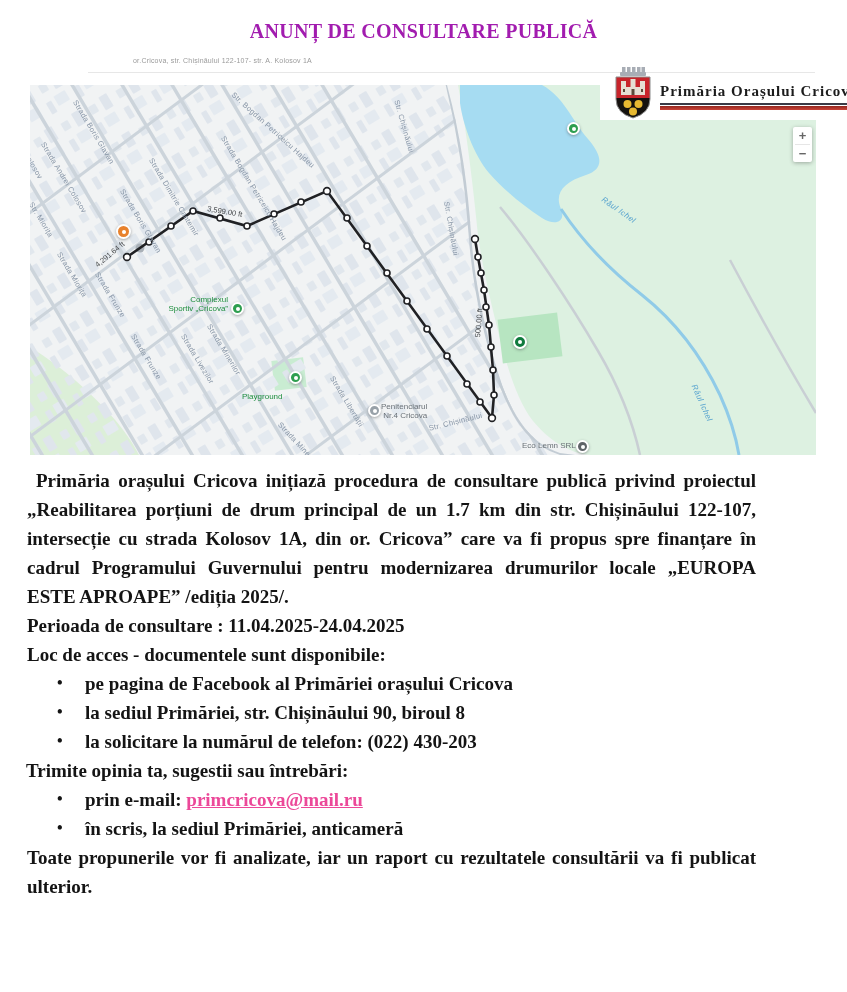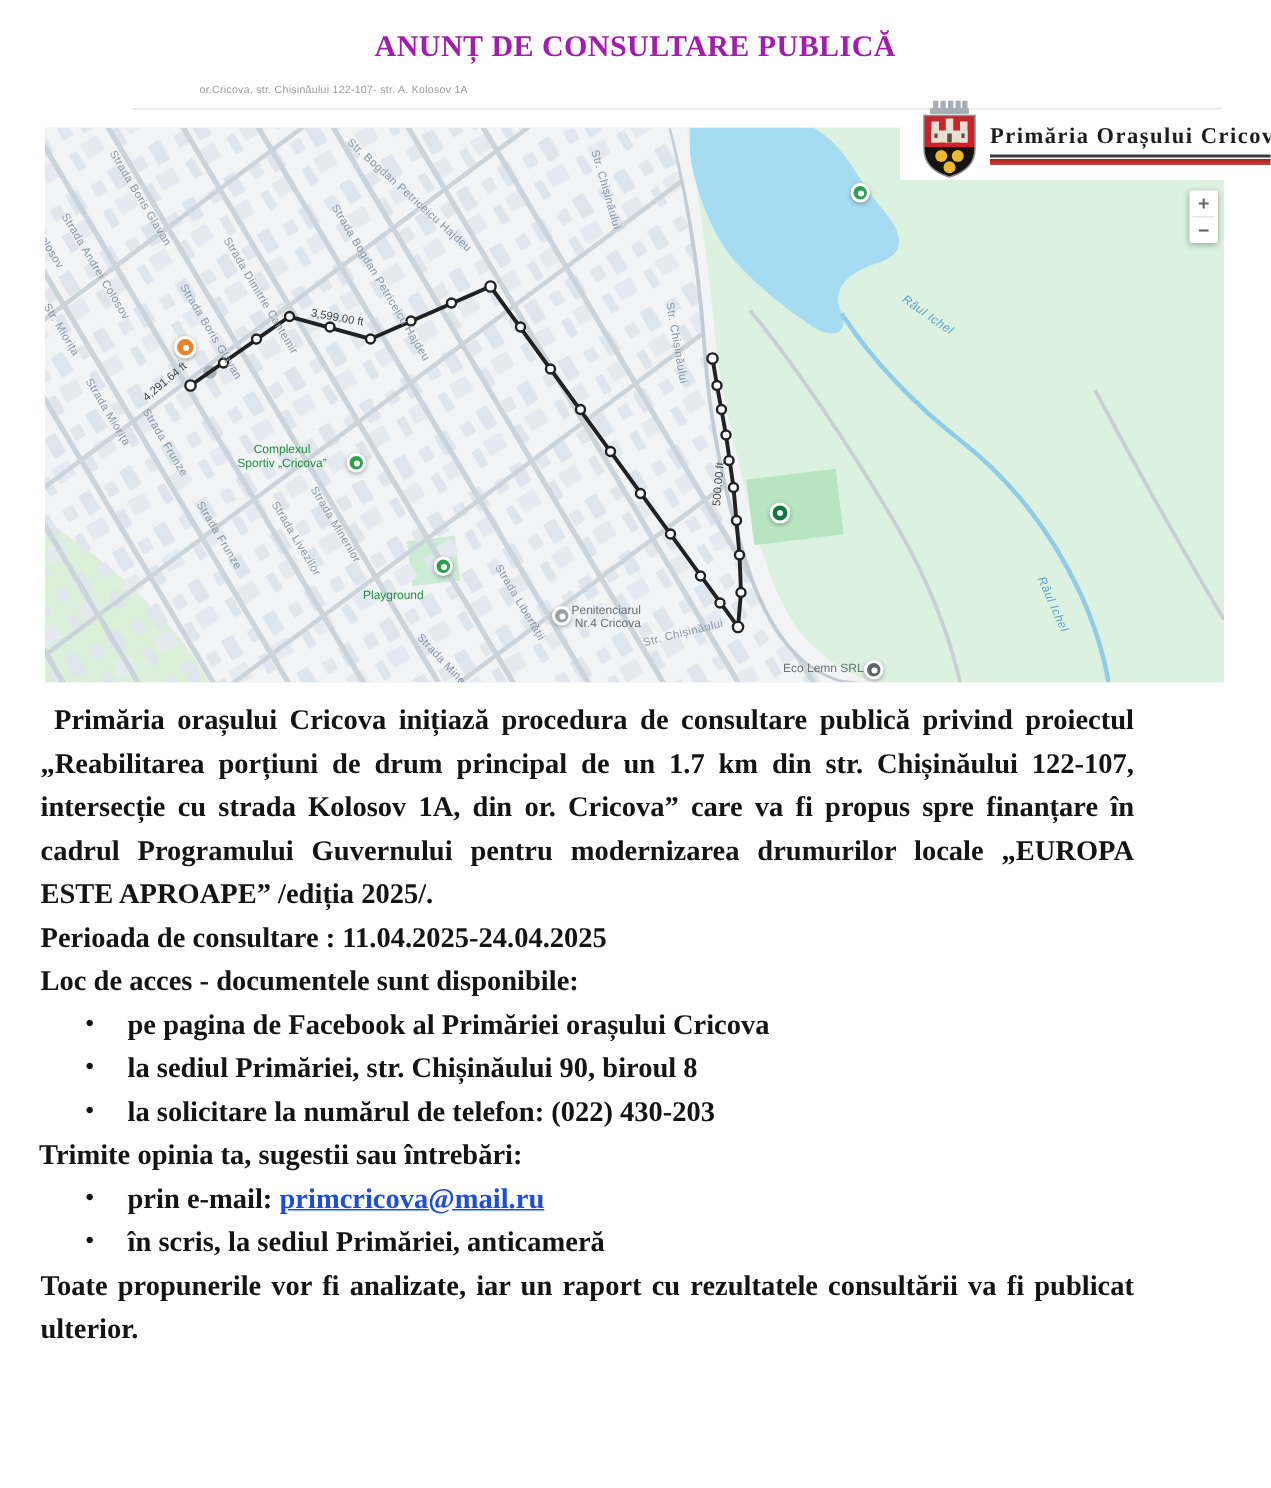--- a/index.html
+++ b/index.html
@@ -46,21 +46,21 @@
   .body-text{position:absolute;left:0;top:466px;width:783px;
              font-size:19px;line-height:29px;font-weight:700;color:#141414;}
   .para{margin:0 27px;text-align:justify;}
   .p1{text-indent:9px;}
   .line{margin:0 27px;}
   .indent{margin-left:26px;}
   ul.blist{list-style:none;margin:0;padding:0;}
   ul.blist li{position:relative;padding-left:85px;margin-right:27px;}
   ul.blist li::before{content:"•";position:absolute;left:57px;top:-1px;font-size:16px;}
   .cta{text-align:center;margin:0 27px;}
-  a.email{color:#1d4ed8;text-decoration:underline;font-weight:700;}
+  a.email{color:#ec4899;text-decoration:underline;font-weight:700;}
 </style>
 </head>
 <body>
 
 <div class="title">ANUNȚ DE CONSULTARE PUBLICĂ</div>
 <div class="subtitle">or.Cricova, str. Chișinăului 122-107- str. A. Kolosov 1A</div>
 <div class="top-rule"></div>
 
 <div class="map">
   <svg class="map-svg" width="786" height="370" viewBox="0 0 786 370">
@@ -159,21 +159,21 @@
       <div class="map-label street" style="left: 4px; top: 116px; transform: rotate(59deg);">Str. Miorița</div>
       <div class="map-label street" style="left: 32px; top: 166px; transform: rotate(59deg);">Strada Miorița</div>
       <div class="map-label street" style="left: 70px; top: 186px; transform: rotate(59deg);">Strada Frunze</div>
       <div class="map-label street" style="left: 106px; top: 248px; transform: rotate(59deg);">Strada Frunze</div>
       <div class="map-label street" style="left: 156px; top: 248px; transform: rotate(59deg);">Strada Livezilor</div>
       <div class="map-label street" style="left: 182px; top: 238px; transform: rotate(59deg);">Strada Minerilor</div>
       <div class="map-label street" style="left: 252px; top: 336px; transform: rotate(47deg);">Strada Minerilor</div>
       <div class="map-label street" style="left: 305px; top: 290px; transform: rotate(59deg);">Strada Libertății</div>
       <div class="map-label street" style="left: 420px; top: 116px; transform: rotate(80deg);">Str. Chișinăului</div>
       <div class="map-label street" style="left: 398px; top: 340px; transform: rotate(-14deg);">Str. Chișinăului</div>
-      <div class="map-label poi-green" style="left: 118px; top: 210px; transform: rotate(0deg); width: 80px; ">Complexul
+      <div class="map-label poi-green" style="left: 118px; top: 210px; transform: rotate(0deg); width: 80px; text-align: right;">Complexul
 Sportiv „Cricova”</div>
       <div class="map-label poi-green" style="left: 212px; top: 287px; transform: rotate(0deg); margin-top: 20px;">Playground</div>
       <div class="map-label poi-grey" style="left: 351px; top: 317px; transform: rotate(0deg); text-align: right;">Penitenciarul
 Nr.4 Cricova</div>
       <div class="map-label poi-grey" style="left: 492px; top: 356px; transform: rotate(0deg);">Eco Lemn SRL</div>
       <div class="map-label water" style="left: 575px; top: 110px; transform: rotate(35deg);">Râul Ichel</div>
       <div class="map-label water" style="left: 668px; top: 298px; transform: rotate(66deg);">Râul Ichel</div>
       <div class="map-label distance" style="left: 64px; top: 178px; transform: rotate(-40deg);">4,291.64 ft</div>
       <div class="map-label distance" style="left: 178px; top: 120px; transform: rotate(10deg);">3,599.00 ft</div>
       <div class="map-label distance" style="left: 444px; top: 252px; transform: rotate(-85deg);">500.00 ft</div>

